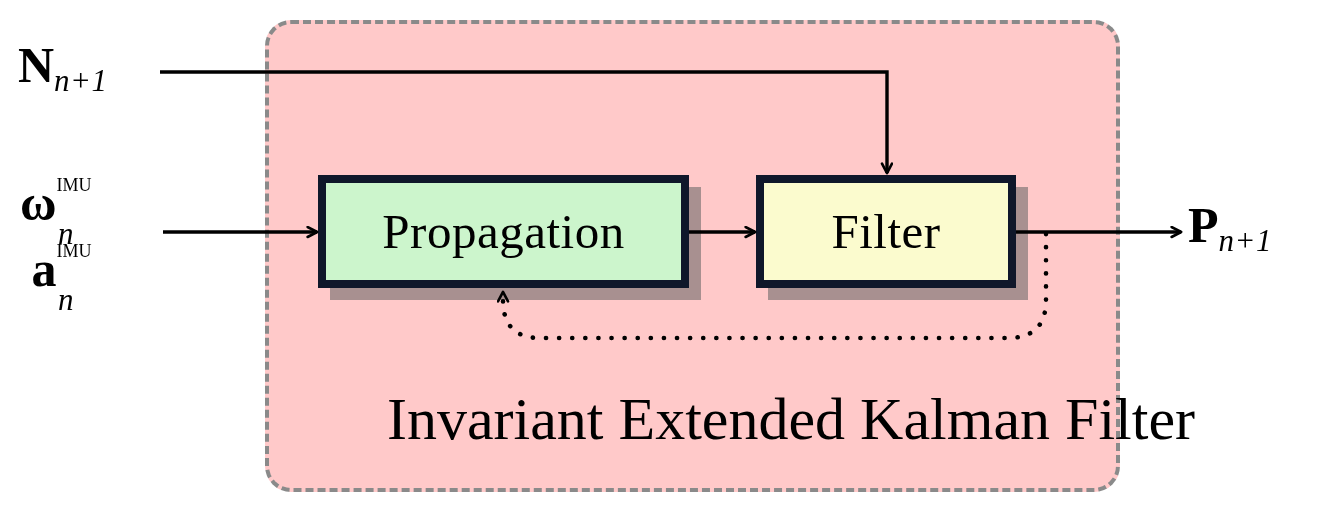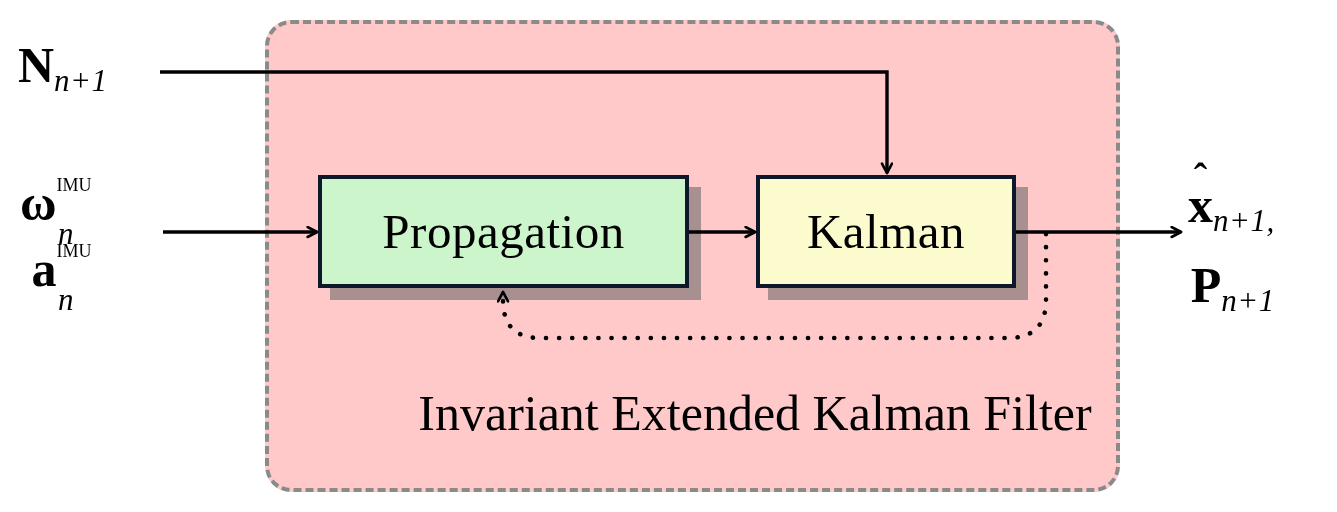--- a/index.html
+++ b/index.html
@@ -33,21 +33,21 @@
     background: #ffc9c9;
     border: 4px dashed #8a8a8a;
     border-radius: 26px;
     box-sizing: border-box;
   }
 
   
   .proc-box {
     position: absolute;
     box-sizing: border-box;
-    border: 4px solid #0f172a;
+    border: 8px solid #0f172a;
     display: flex;
     align-items: center;
     justify-content: center;
     font-size: 49px;
     line-height: 1;
     letter-spacing: 0.5px;
     z-index: 4;
   }
   .proc-shadow {
     position: absolute;
@@ -83,24 +83,25 @@
     height: 113px;
   }
 
   
   .caption {
     position: absolute;
     left: 265px;
     top: 386px;
     width: 980px;
     text-align: center;
-    font-size: 50px;
+    font-size: 60px;
     line-height: 1.1;
     white-space: nowrap;
     z-index: 5;
+    padding-left: 36px;
   }
 
   
   .math-label {
     position: absolute;
     z-index: 6;
     white-space: nowrap;
     line-height: 1.0;
     text-align: right;
   }
@@ -192,21 +193,21 @@
 
   <div class="filter-container"></div>
 
   <div class="proc-shadow" id="shadow-propagation"></div>
   <div class="proc-shadow" id="shadow-update"></div>
 
   <div class="proc-box" id="box-propagation">
     <span>Propagation</span>
   </div>
   <div class="proc-box" id="box-update">
-    <span>Kalman</span>
+    <span>Filter</span>
   </div>
 
   <svg class="wires" viewBox="0 0 1337 512">
     <defs>
       <marker id="arrowOpen" markerWidth="14" markerHeight="14" refX="11.4" refY="6" orient="auto" markerUnits="userSpaceOnUse">
         <path d="M 2,1 L 11.6,6 L 2,11" fill="none" stroke="#000" stroke-width="2.6" stroke-linecap="round" stroke-linejoin="round"></path>
       </marker>
       <marker id="arrowOpenDot" markerWidth="14" markerHeight="14" refX="11.4" refY="6" orient="auto" markerUnits="userSpaceOnUse">
         <path d="M 2,1 L 11.6,6 L 2,11" fill="none" stroke="#000" stroke-width="2.6" stroke-linecap="round" stroke-linejoin="round"></path>
       </marker>
@@ -242,21 +243,18 @@
   <div class="math-label" id="label-imu">
     <div class="row">
       <span class="mvar">ω</span><span class="subsup"><span class="s-top">IMU</span><span class="s-bot">n</span></span>
     </div>
     <div class="row row2">
       <span class="mvar">a</span><span class="subsup"><span class="s-top">IMU</span><span class="s-bot">n</span></span>
     </div>
   </div>
 
   <div class="math-label" id="label-out">
-    <div class="row">
-      <span class="hatwrap"><span class="hat">̂</span><span class="mvar">x</span></span><span class="sub">n+1</span><span class="sub">,</span>
-    </div>
     <div class="row row2">
       <span class="mvar">P</span><span class="sub">n+1</span>
     </div>
   </div>
 
 </div>
 
 </body></html>

